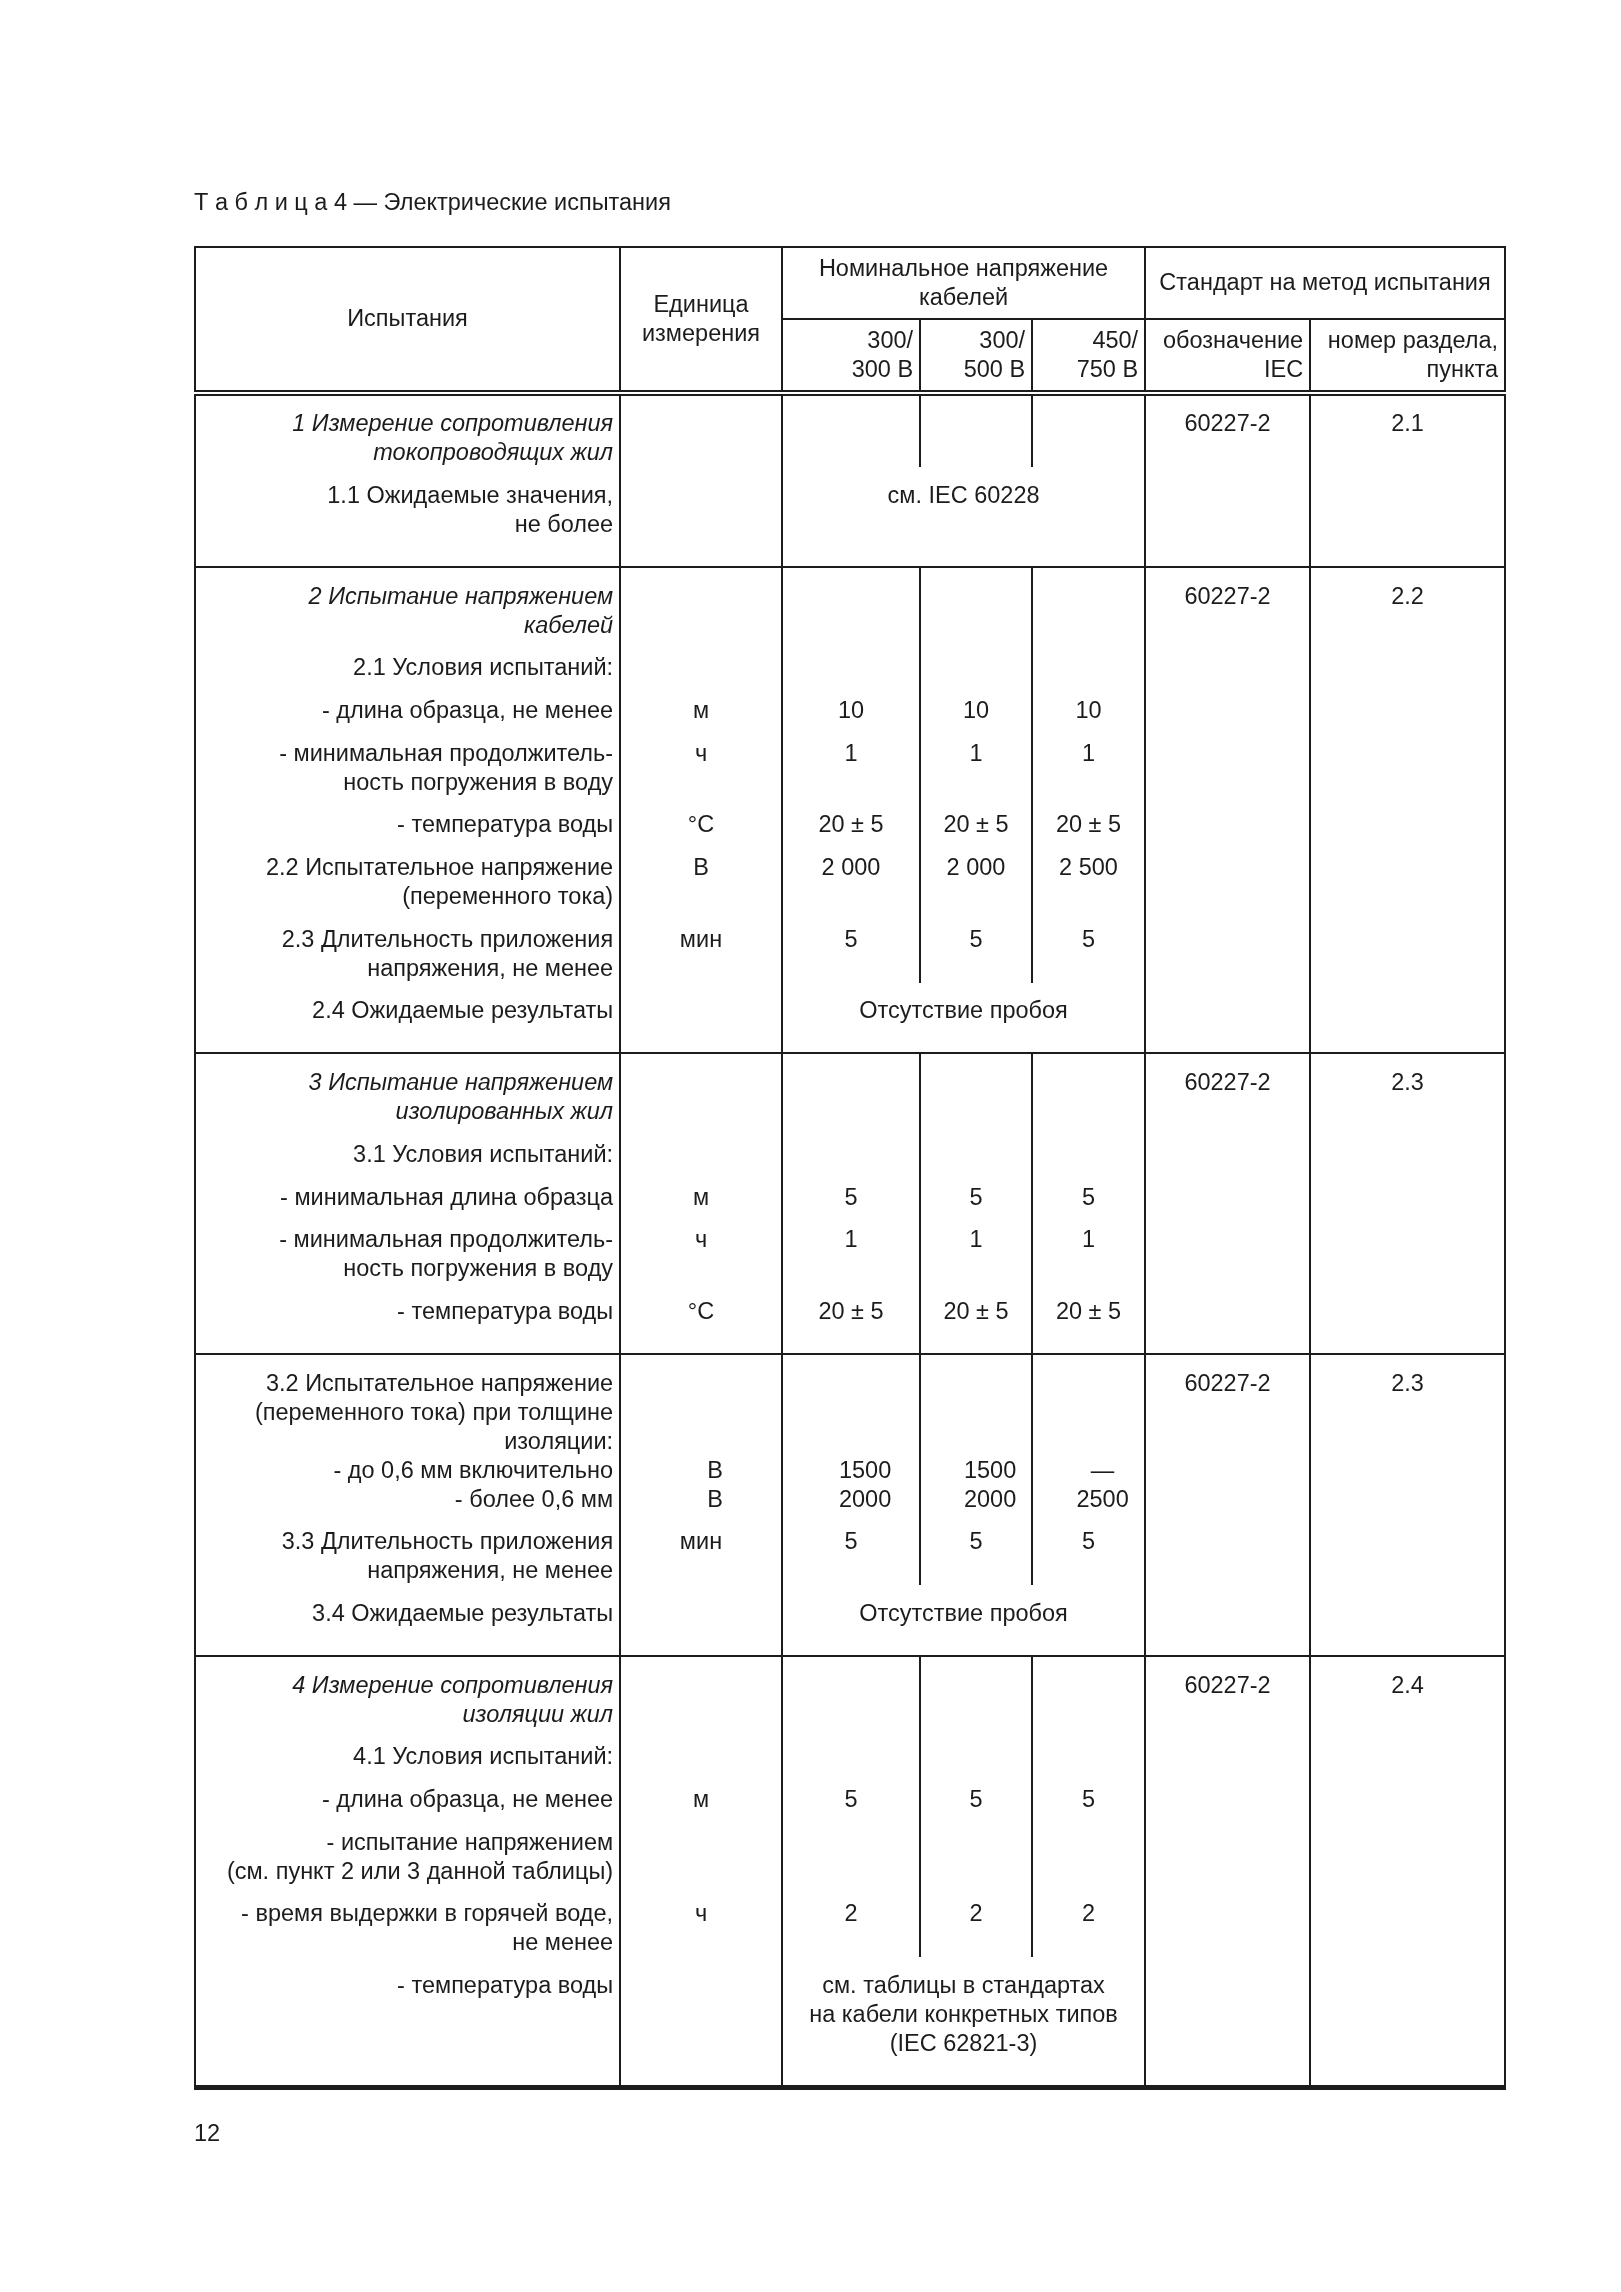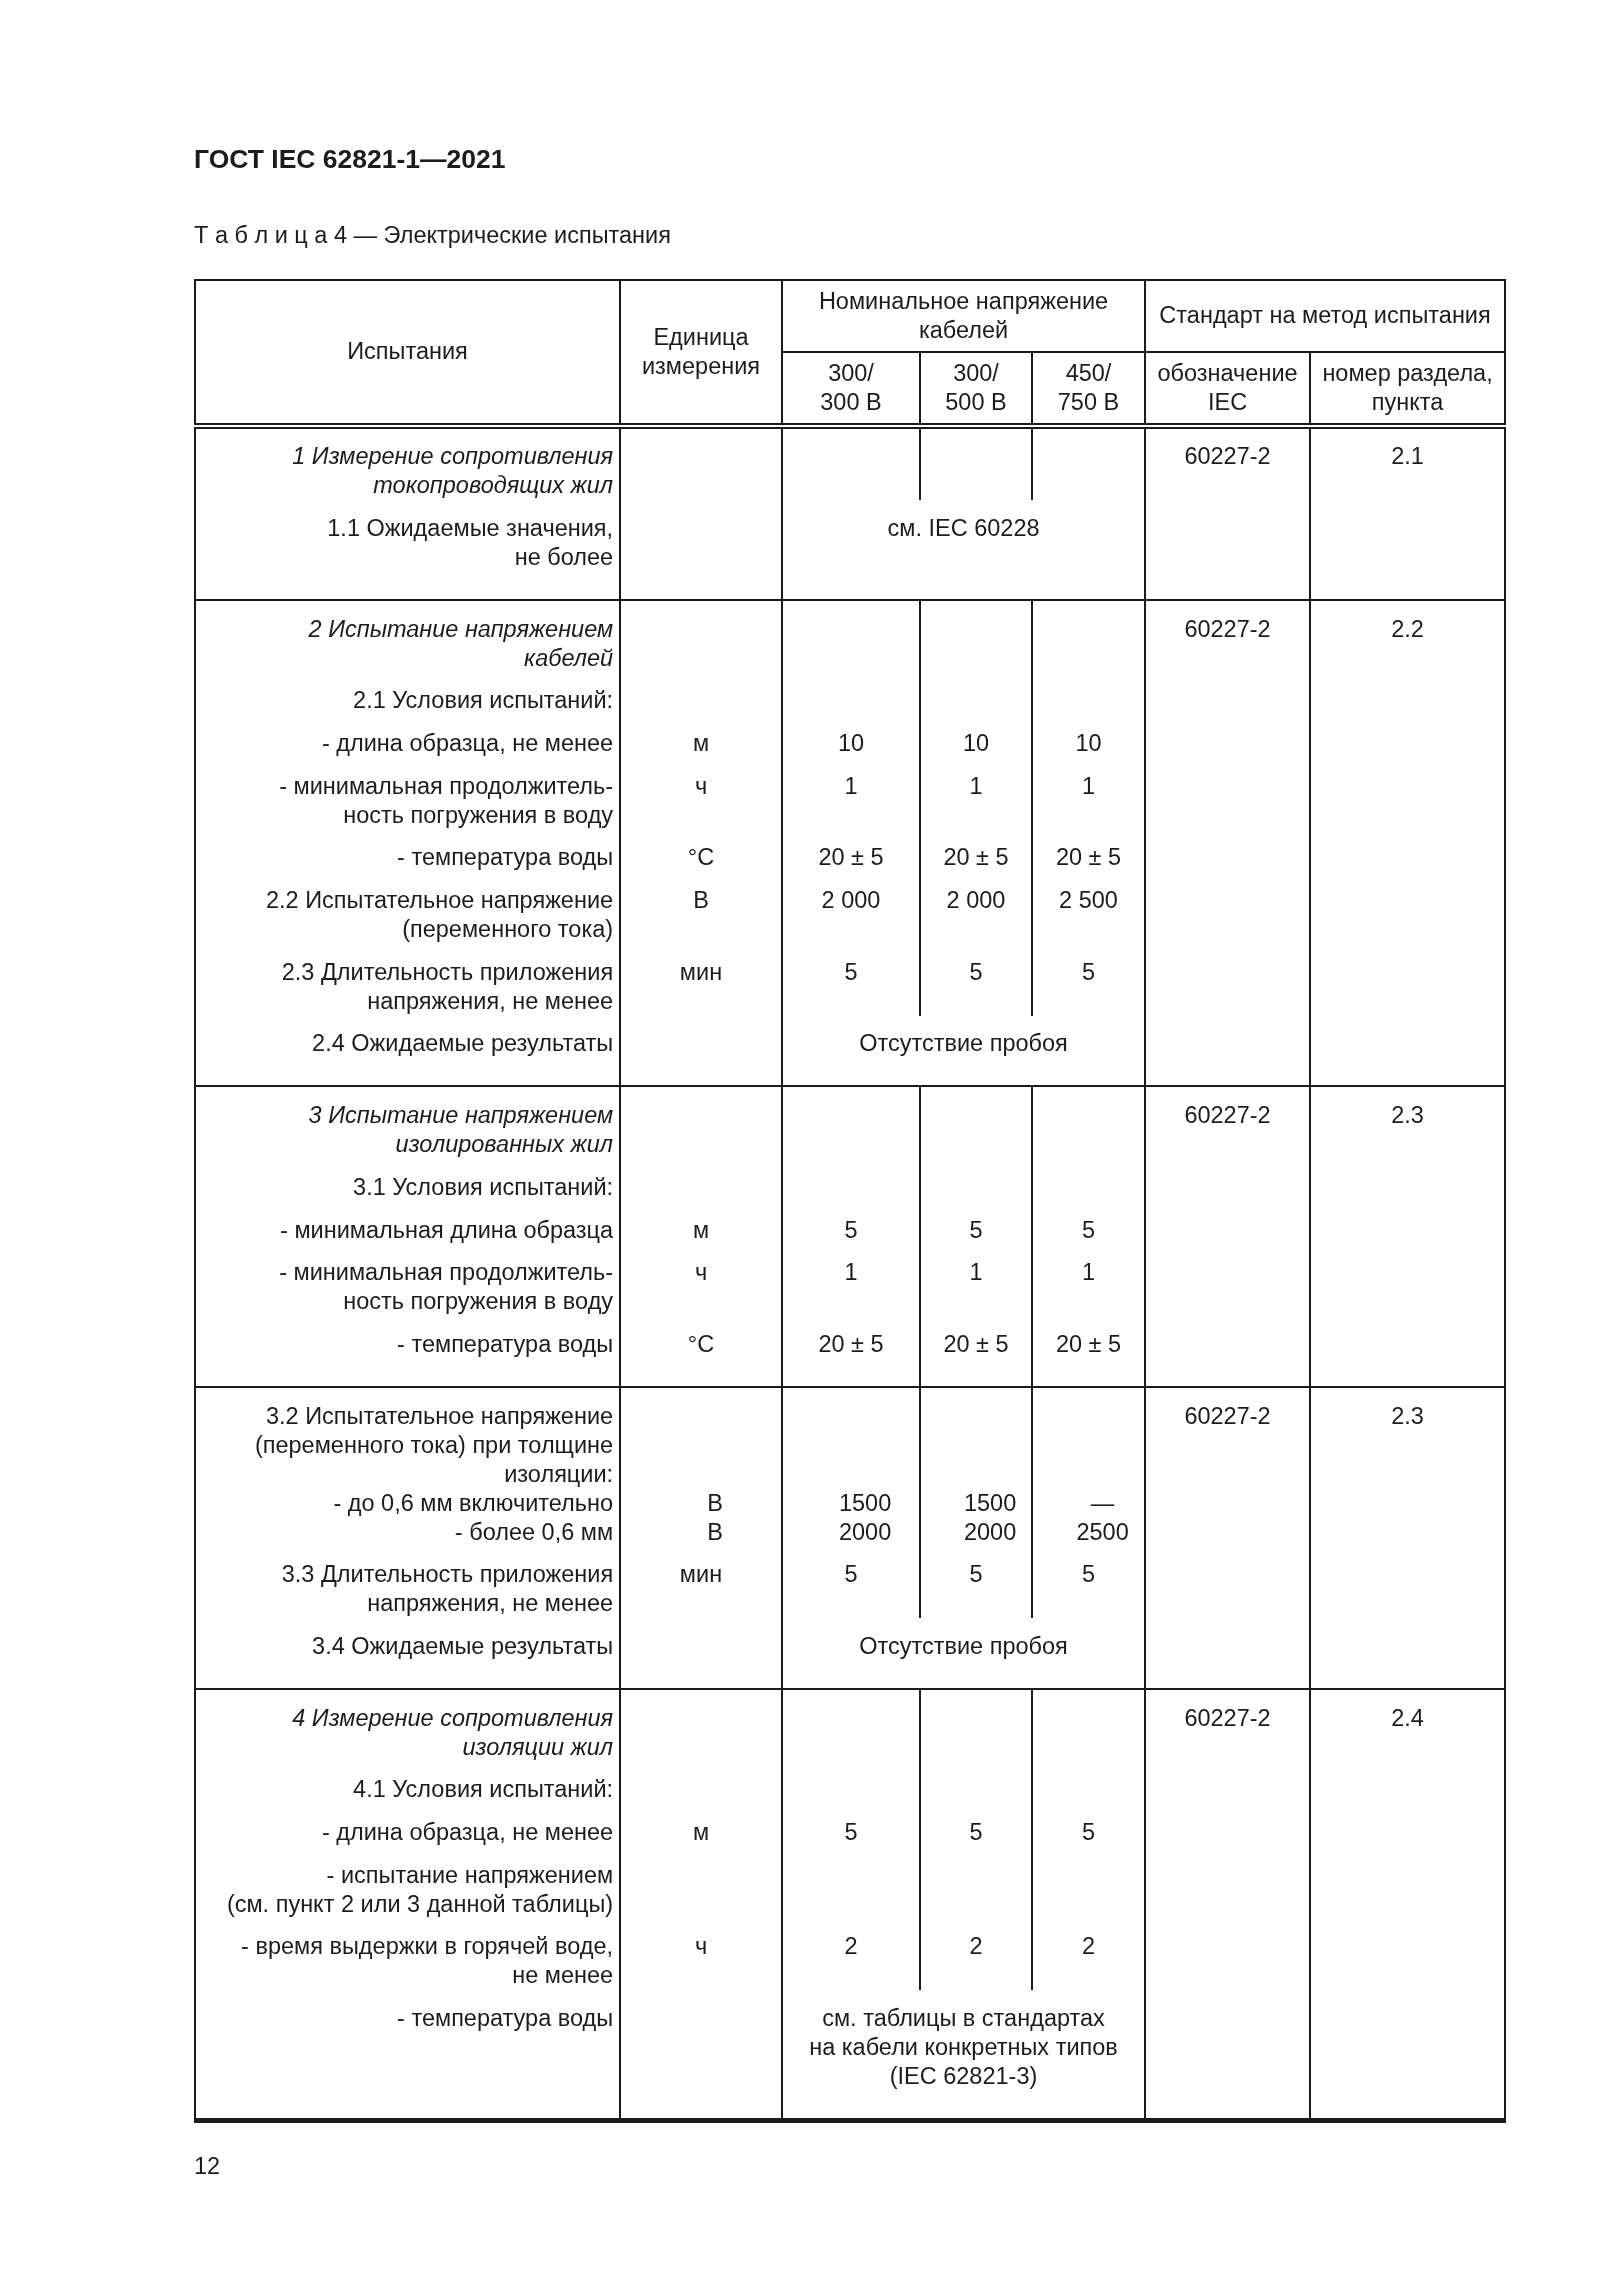--- a/index.html
+++ b/index.html
@@ -32,38 +32,37 @@
     font-weight: normal;
     white-space: pre-line;
   }
   thead th {
     text-align: center;
     vertical-align: middle;
     padding: 5.9px 5.9px;
   }
   thead th.grp { border-bottom: 2px solid #1c1c1c; height: 65px; }
   thead th.span2 { border-bottom: 6.9px double #1c1c1c; }
-  thead tr.h2 th { border-bottom: 6.9px double #1c1c1c; height: 69px; }
+  thead tr.h2 th { border-bottom: 6.9px double #1c1c1c; height: 69px; text-align: right; }
 
   tbody td { vertical-align: top; padding: 13.7px 7.8px 0; }
   tbody td.lbl { text-align: right; padding-left: 9.8px; padding-right: 5.9px; }
   tbody td.c { text-align: center; }
   tbody td.it { font-style: italic; }
   tr.sec td { border-top: 2.9px solid #1c1c1c; }
   tr.last td { padding-bottom: 27px; }
   tr.tight td { padding-top: 0; padding-left: 36px; }
 
   .pageno { margin-top: 29px; font-size: 23.5px; line-height: 29px; }
 </style>
 </head>
 <body>
 
 <div class="page">
 
-  <div class="doc-number">ГОСТ IEC 62821-1—2021</div>
 
   <div class="caption">Т а б л и ц а  4 — Электрические испытания</div>
 
   <table class="gost">
     <colgroup>
       <col style="width:425px">
         <col style="width:162px">
         <col style="width:138px">
       <col style="width:112px">
         <col style="width:113px">

